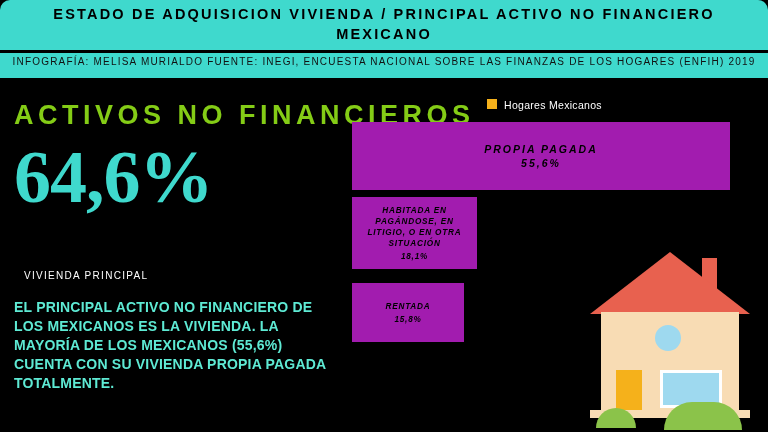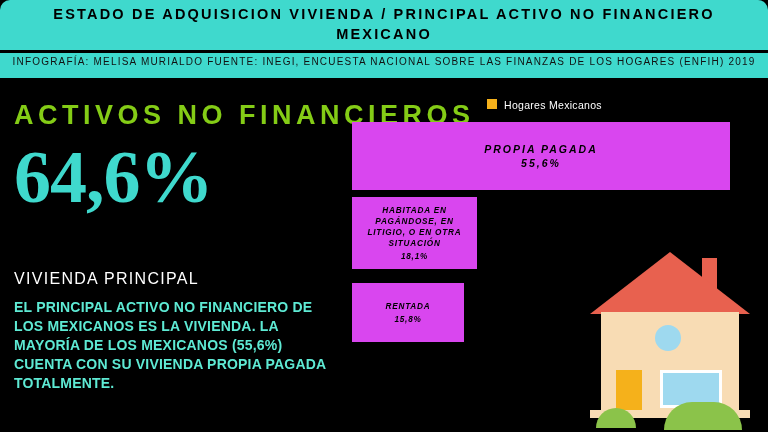--- a/index.html
+++ b/index.html
@@ -53,43 +53,43 @@
   .big-stat {
     position:absolute; left:14px; top:140px;
     color:#3fd9cd;
     font-size:74px;
     line-height:74px;
     font-family:"Liberation Serif", serif;
     font-weight:bold;
     letter-spacing:-1px;
   }
   .left-sublabel {
-    position:absolute; left:14px; top:270px;
+    position:absolute; left:24px; top:270px;
     color:#ffffff;
-    font-size:16px;
+    font-size:10px;
     letter-spacing:1.3px;
   }
   .left-paragraph {
     position:absolute; left:14px; top:298px; width:322px;
     color:#5eead4;
     font-size:14px;
     line-height:19px;
     font-weight:bold;
     letter-spacing:0.2px;
   }
 
   
   .legend { position:absolute; left:487px; top:99px; display:flex; gap:7px; }
   .legend-swatch { width:10px; height:10px; background:#f5b11b; display:block; }
   .legend-label { color:#ffffff; font-size:10.5px; letter-spacing:0.3px; }
 
   
   .bar {
     position:absolute;
-    background:#d946ef;
+    background:#a21caf;
     display:flex; flex-direction:column; align-items:center; justify-content:center;
     color:#000;
     text-align:center;
     font-weight:bold;
     letter-spacing:0.8px;
     padding:3px 6px;
   }
   .bar .bar-label { font-style:italic; }
   .bar .bar-value { margin-top:2px; font-style:italic; }
 

